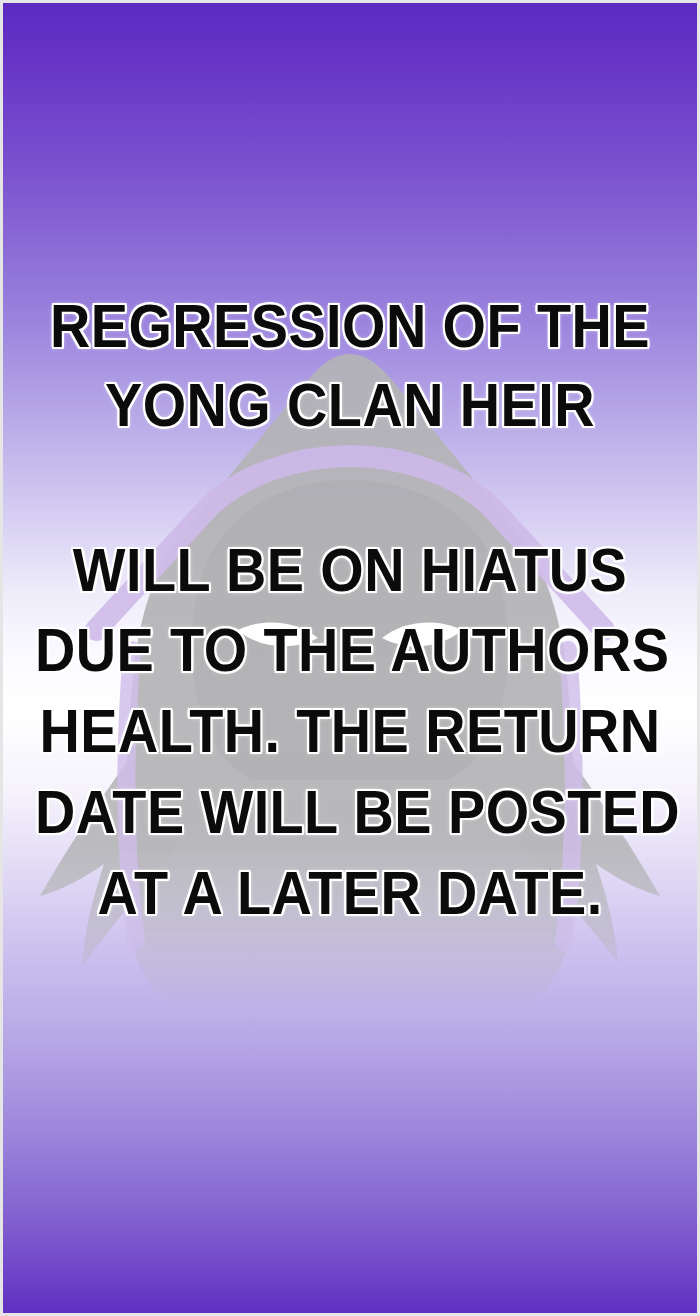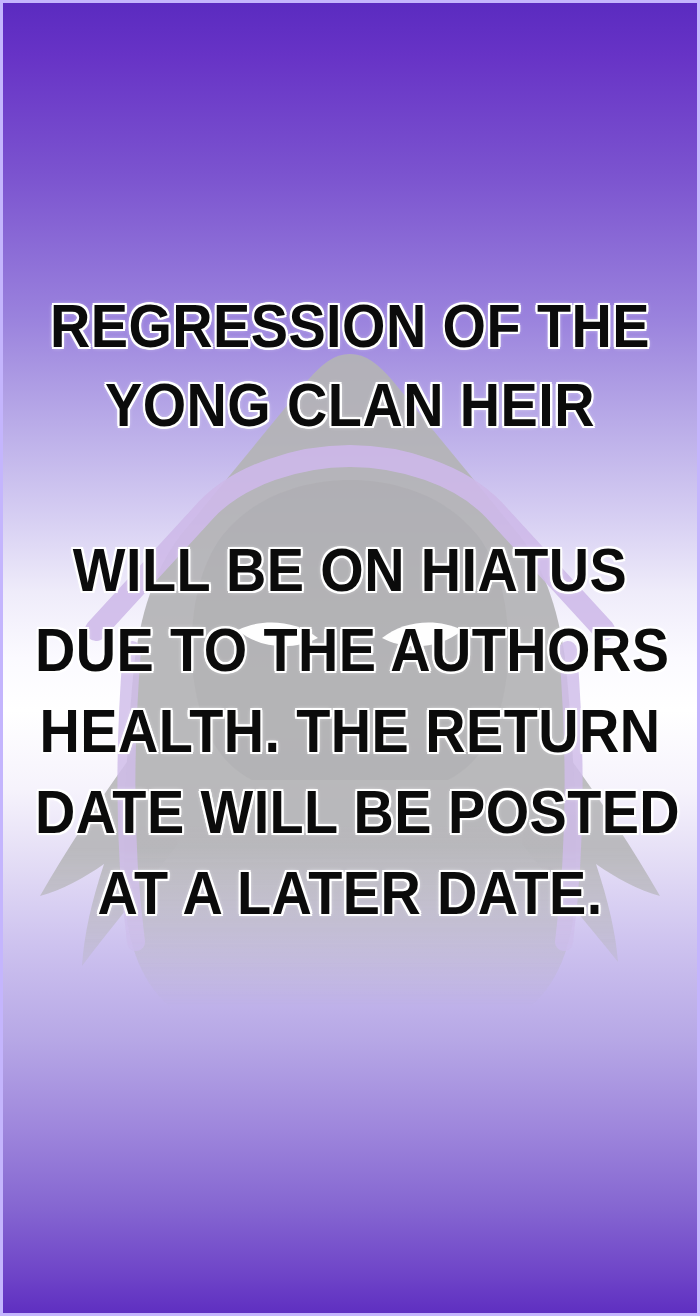--- a/index.html
+++ b/index.html
@@ -10,21 +10,21 @@
     background:#ffffff;
     font-family:"Liberation Sans", sans-serif;
     overflow:hidden;
   }
 
   #announcement-panel {
     position:relative;
     width:700px;
     height:1316px;
     overflow:hidden;
-    background:#c4b5fd;
+    background:#e5e5e5;
   }
 
   
   #background-gradient {
     position:absolute;
     left:3px; top:3px;
     width:694px; height:1310px;
     background:linear-gradient(
       180deg,
       #5b2bc0 0%,

